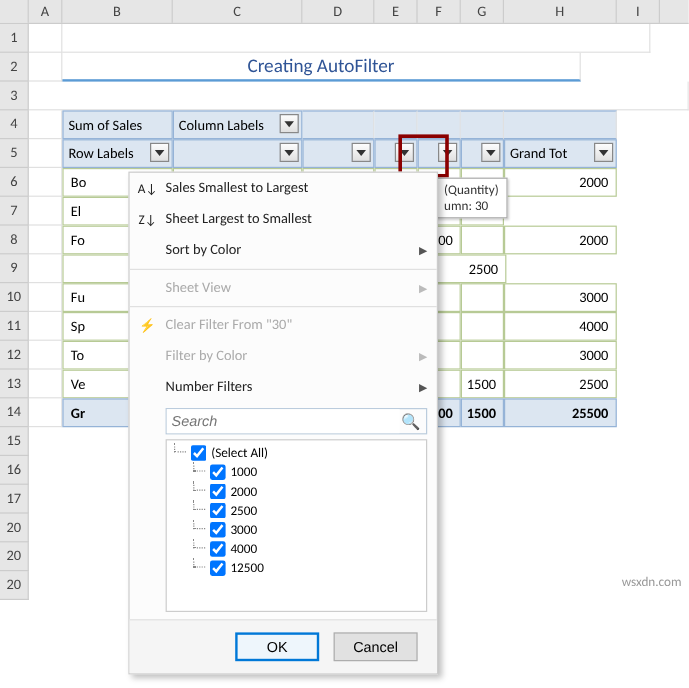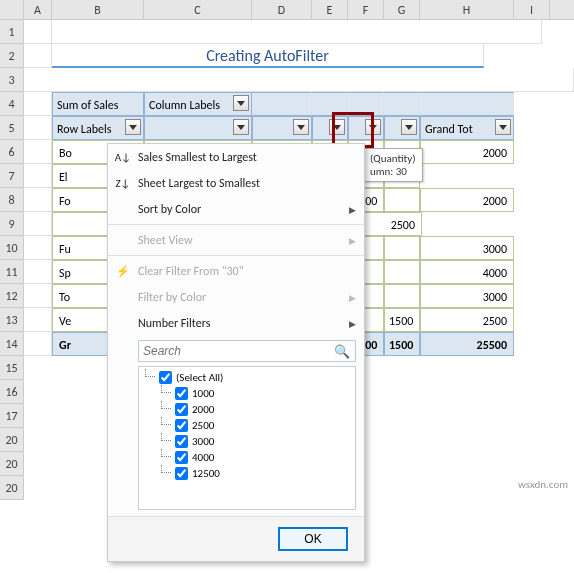--- a/index.html
+++ b/index.html
@@ -309,16 +309,17 @@
         <span>4000</span>
       </div>
     <div class="check-item" style="padding-left:34px">
         <span class="tree-line" style="left:20px"></span>
         <input type="checkbox" checked="" style="">
         <span>12500</span>
       </div>
   </div>
   <div class="btn-row">
     <button class="btn primary">OK</button>
+    <button class="btn">Cancel</button>
   </div>
 </div>
 
 <div class="watermark">wsxdn.com</div>
 
 </body></html>

